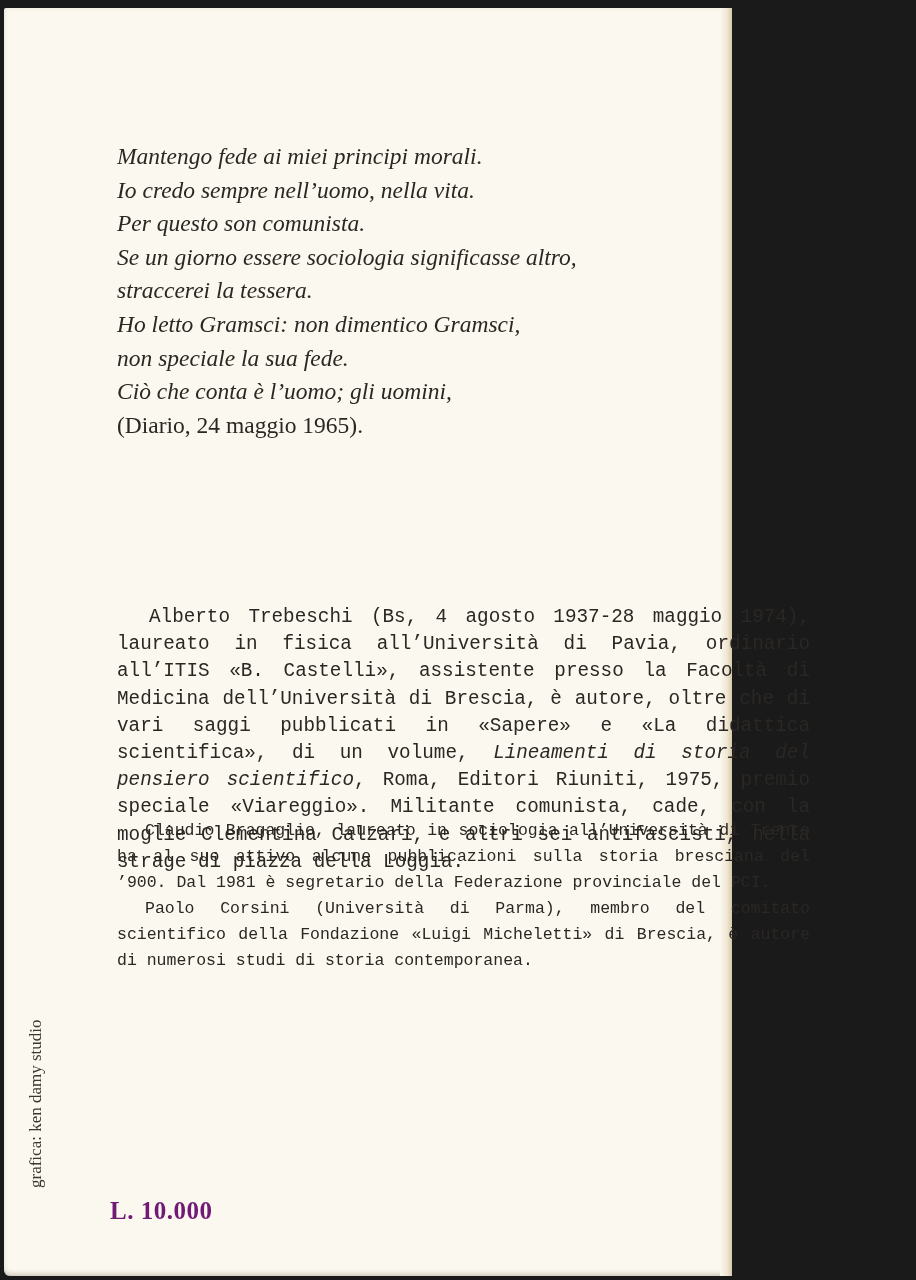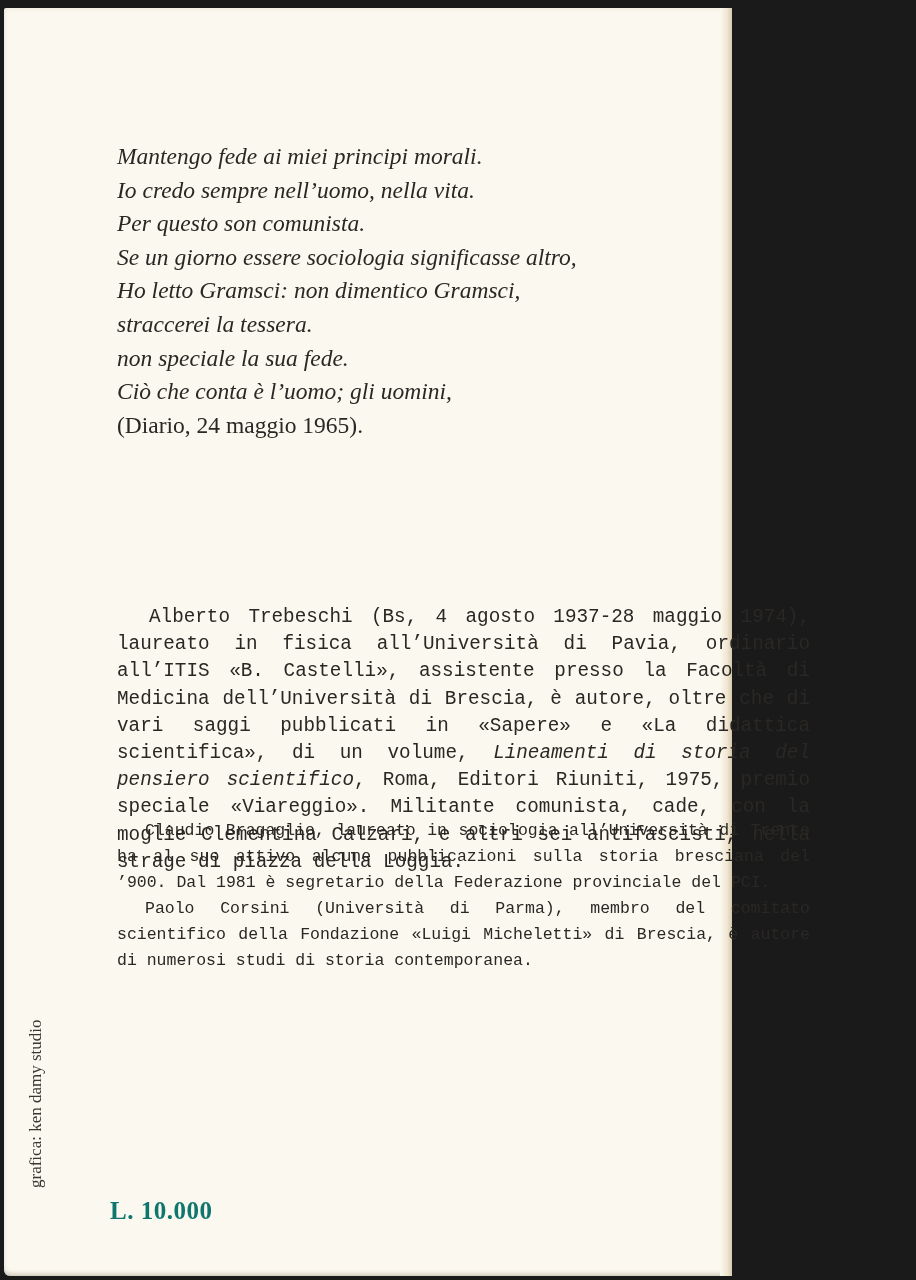--- a/index.html
+++ b/index.html
@@ -36,37 +36,37 @@
     .bio1 { top: 596px; }
     .bio2 { top: 810px; font-size: 16.5px; line-height: 26px; }
     .bio2 p { text-indent: 28px; }
     .credit {
       position: absolute; left: 22px; top: 1180px;
       transform: rotate(-90deg); transform-origin: left top;
       font-size: 17px; color: #3a3632; white-space: nowrap;
     }
     .price {
       position: absolute; left: 106px; top: 1189px;
-      font-size: 25px; font-weight: bold; color: #0f766e;
+      font-size: 25px; font-weight: bold; color: #701a75;
       letter-spacing: 0.5px;
     }
   </style>
 </head>
 <body>
 
 <div class="cover">
   <div class="spine-wear"></div>
 
   <div class="quote">
     <span class="line">Mantengo fede ai miei principi morali.</span>
     <span class="line">Io credo sempre nell’uomo, nella vita.</span>
     <span class="line">Per questo son comunista.</span>
     <span class="line">Se un giorno essere sociologia significasse altro,</span>
+    <span class="line">straccerei la tessera.</span>
     <span class="line">Ho letto Gramsci: non dimentico Gramsci,</span>
-    <span class="line">straccerei la tessera.</span>
     <span class="line">non speciale la sua fede.</span>
     <span class="line">Ciò che conta è l’uomo; gli uomini,</span>
     <span class="source">(Diario, 24 maggio 1965).</span>
   </div>
 
   <div class="bio bio1">
     <p><span>Alberto Trebeschi (Bs, 4 agosto 1937-28 maggio 1974), laureato in fisica all’Università di Pavia, ordinario all’ITIS «B. Castelli», assistente presso la Facoltà di Medicina dell’Università di Brescia, è autore, oltre che di vari saggi pubblicati in «Sapere» e «La didattica scientifica», di un volume, </span><i>Lineamenti di storia del pensiero scientifico</i><span>, Roma, Editori Riuniti, 1975, premio speciale «Viareggio». Militante comunista, cade, con la moglie Clementina Calzari, e altri sei antifascisti, nella strage di piazza della Loggia.</span></p>
   </div>
 
   <div class="bio bio2">

